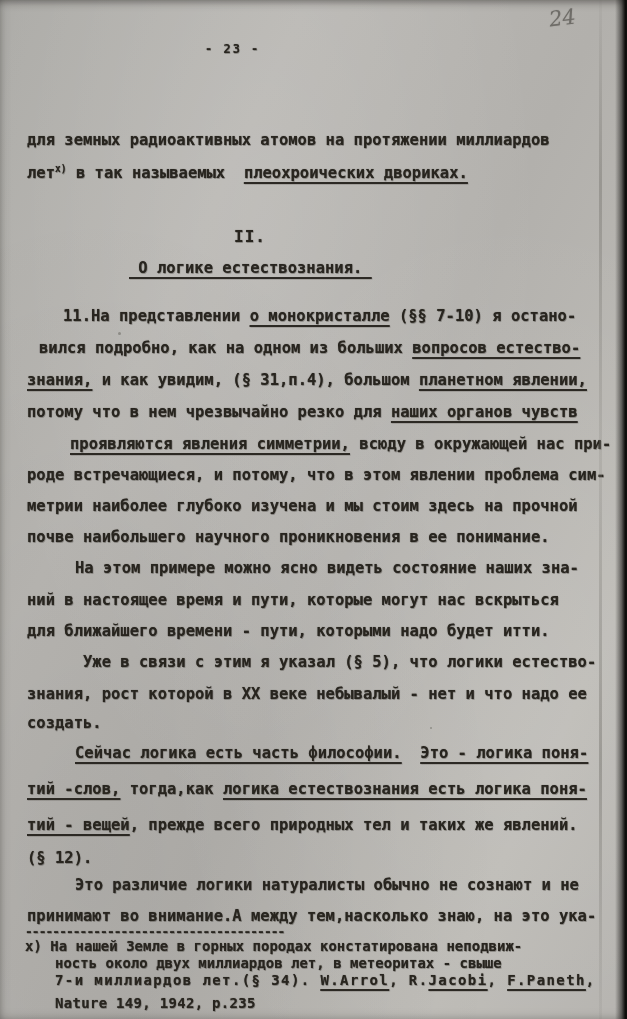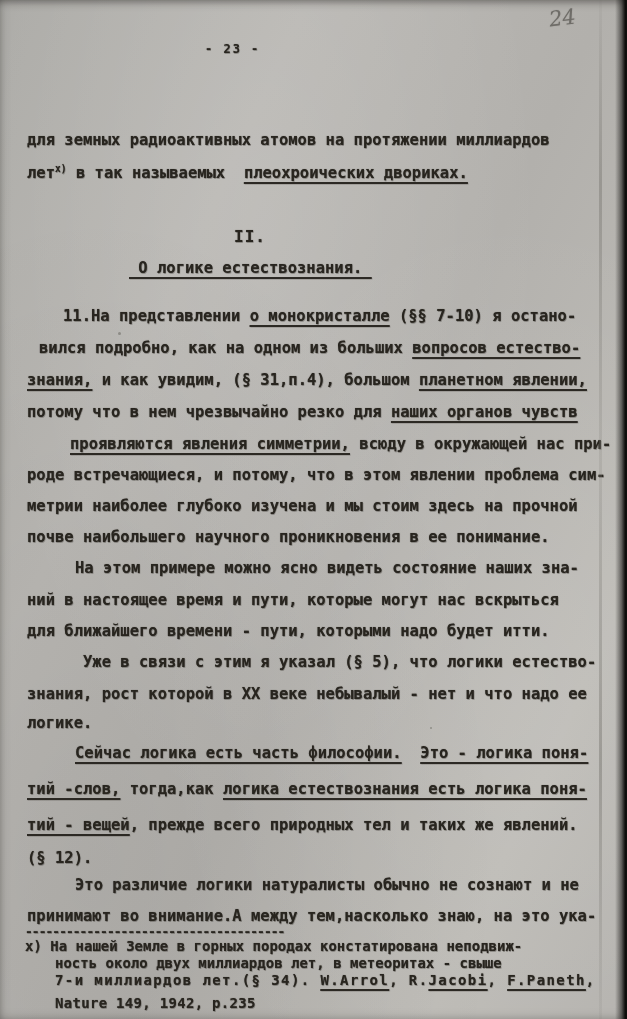--- a/index.html
+++ b/index.html
@@ -85,21 +85,21 @@
       <div class="line ink body" style="left: 27px; top: 403px;"><span>потому что в нем чрезвычайно резко для </span><span class="u">наших органов чувств</span></div>
       <div class="line ink body" style="left: 27px; top: 435px; margin-left: 43px;"><span class="u">проявляются явления симметрии,</span><span> всюду в окружающей нас при-</span></div>
       <div class="line ink body" style="left: 27px; top: 466px;"><span>роде встречающиеся, и потому, что в этом явлении проблема сим-</span></div>
       <div class="line ink body" style="left: 27px; top: 497px;"><span>метрии наиболее глубоко изучена и мы стоим здесь на прочной</span></div>
       <div class="line ink body" style="left: 27px; top: 528px;"><span>почве наибольшего научного проникновения в ее понимание.</span></div>
       <div class="line ink body" style="left: 75px; top: 559px;"><span>На этом примере можно ясно видеть состояние наших зна-</span></div>
       <div class="line ink body" style="left: 27px; top: 591px;"><span>ний в настоящее время и пути, которые могут нас вскрыться</span></div>
       <div class="line ink body" style="left: 27px; top: 622px;"><span>для ближайшего времени - пути, которыми надо будет итти.</span></div>
       <div class="line ink body" style="left: 75px; top: 653px; margin-left: 8px;"><span>Уже в связи с этим я указал (§ 5), что логики естество-</span></div>
       <div class="line ink body" style="left: 27px; top: 685px;"><span>знания, рост которой в XX веке небывалый - нет и что надо ее</span></div>
-      <div class="line ink body" style="left: 27px; top: 714px;"><span>логике.</span></div>
+      <div class="line ink body" style="left: 27px; top: 714px;"><span>создать.</span></div>
       <div class="line ink body" style="left: 75px; top: 744px;"><span class="u">Сейчас логика есть часть философии.</span><span>  </span><span class="u">Это - логика поня-</span></div>
       <div class="line ink body" style="left: 27px; top: 780px;"><span class="u">тий -слов,</span><span> тогда,как </span><span class="u">логика естествознания есть логика поня-</span></div>
       <div class="line ink body" style="left: 27px; top: 816px;"><span class="u">тий - вещей</span><span>, прежде всего природных тел и таких же явлений.</span></div>
       <div class="line ink body" style="left: 27px; top: 849px;"><span>(§ 12).</span></div>
       <div class="line ink body" style="left: 27px; top: 907px;"><span>принимают во внимание.А между тем,насколько знаю, на это ука-</span></div>
       <div class="line ink body" style="left: 75px; top: 876px;"><span>Это различие логики натуралисты обычно не сознают и не</span></div>
       <div class="line ink separator" style="left: 25px; top: 924px;"><span>--------------------------------------</span></div>
       <div class="line ink footnote" style="left: 25px; top: 938px;"><span>х) На нашей Земле в горных породах констатирована неподвиж-</span></div>
       <div class="line ink footnote" style="left: 55px; top: 955px;"><span>ность около двух миллиардов лет, в метеоритах - свыше</span></div>
       <div class="line ink footnote" style="left: 55px; top: 972px; letter-spacing: 1.4px;"><span>7-и миллиардов лет.(§ 34). </span><span class="u">W.Arrol</span><span>, R.</span><span class="u">Jacobi</span><span>, </span><span class="u">F.Paneth</span><span>,</span></div>

